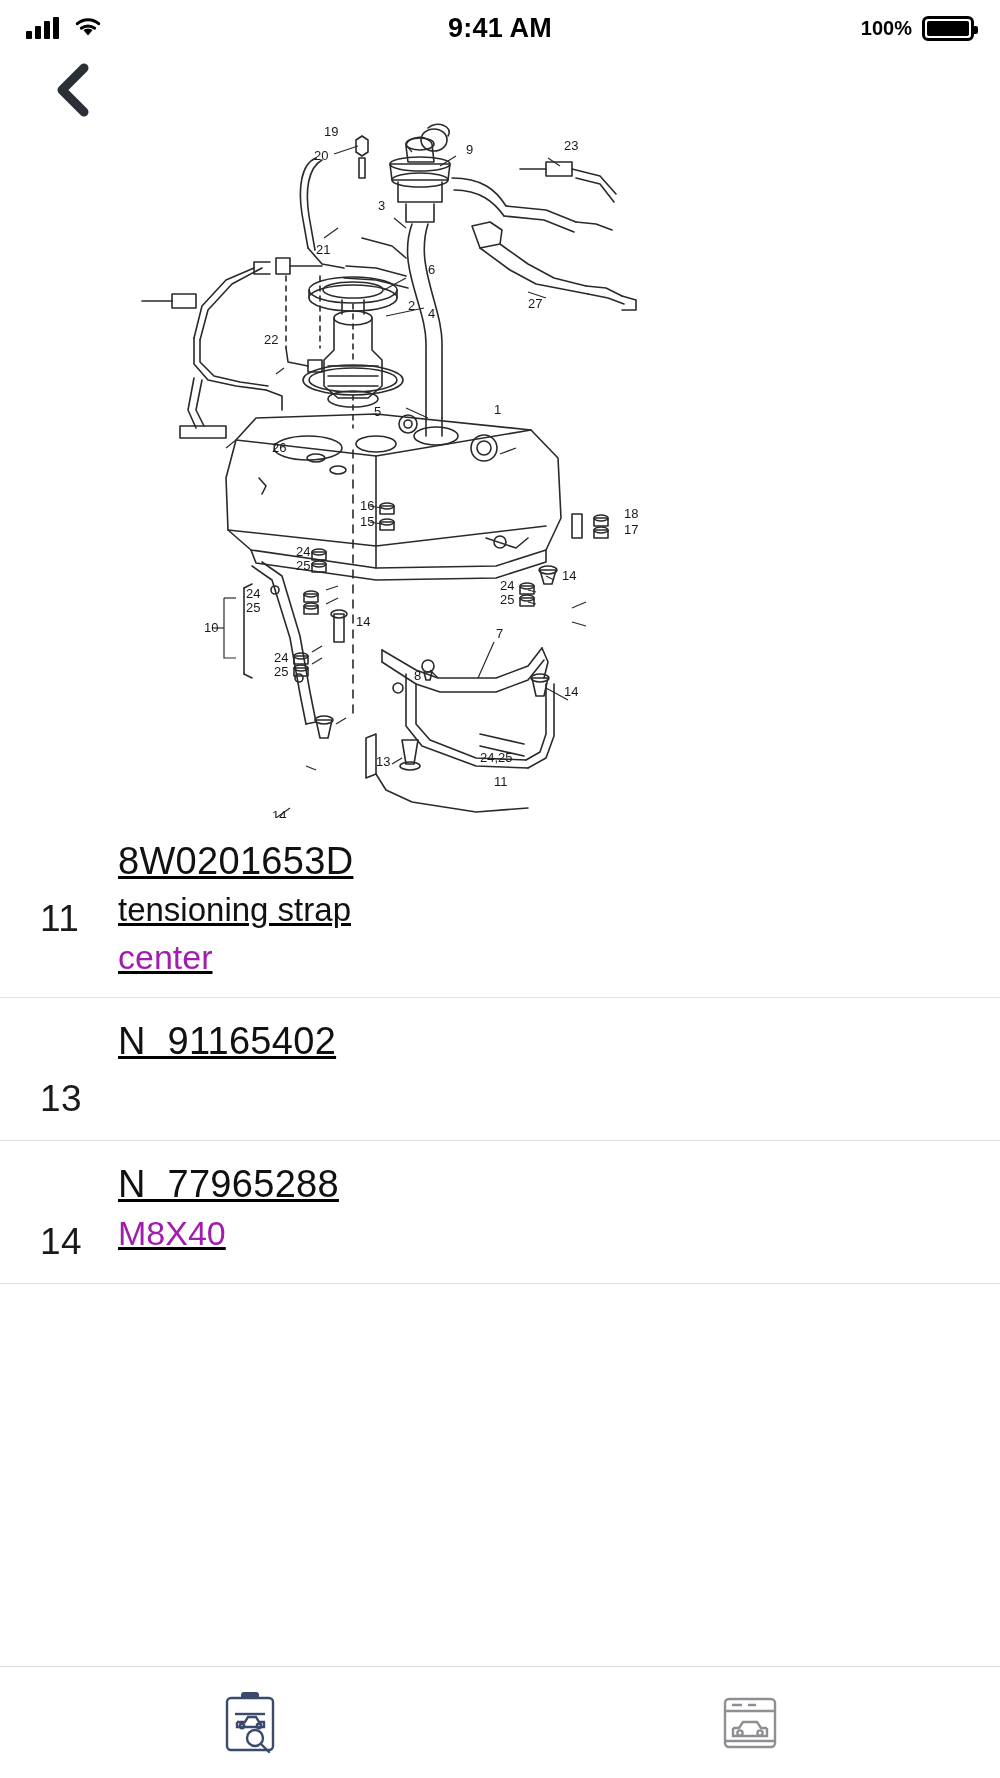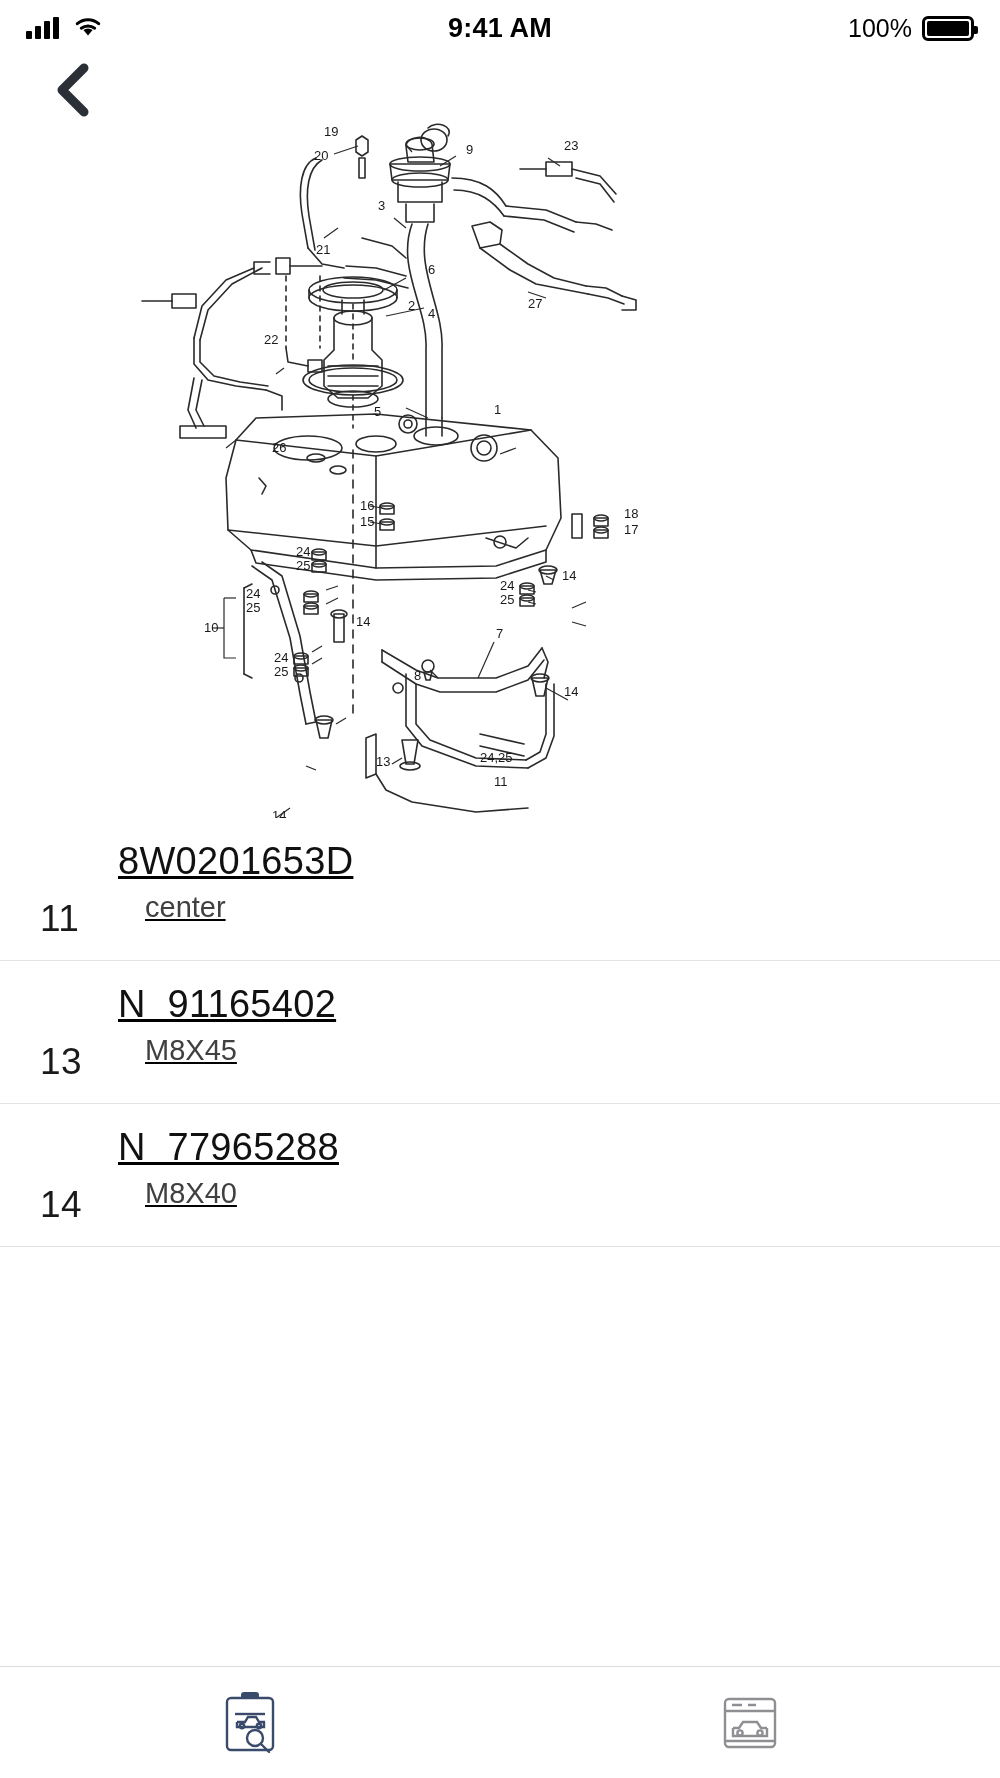--- a/index.html
+++ b/index.html
@@ -34,22 +34,22 @@
     text-align: center;
     font-size: 27px;
     font-weight: bold;
     letter-spacing: .2px;
   }
   .status-right {
     margin-left: auto;
     display: flex;
     align-items: center;
     gap: 10px;
-    font-size: 25px;
-    font-weight: normal;
+    font-size: 20px;
+    font-weight: bold;
   }
   .battery {
     width: 52px; height: 25px;
     border: 3px solid #000;
     border-radius: 6px;
     position: relative;
     padding: 2px;
   }
   .battery::after {
     content: "";
@@ -112,23 +112,22 @@
     margin-bottom: 8px;
     white-space: pre;
   }
   .part-name {
     font-size: 33px;
     color: #111;
     line-height: 1.18;
     margin-bottom: 8px;
   }
   .part-note {
-    font-size: 29px;
-    color: #404040;
-    margin-left: 27px;
+    font-size: 34px;
+    color: #a21caf;
   }
 
   
   .tab-bar {
     position: absolute;
     bottom: 0; left: 0;
     width: 1000px;
     height: 112px;
     border-top: 1px solid #dcdcdc;
     background: #fff;
@@ -421,29 +420,29 @@
     </g>
   </svg>
 </div>
 
 <div class="parts-list">
 
   <div class="part-row first">
     <div class="part-index">11</div>
     <div class="part-body">
       <div class="part-number">8W0201653D</div>
+      <div class="part-name">tensioning strap</div>
       <div class="part-note">center</div>
     </div>
   </div>
 
   <div class="part-row">
     <div class="part-index">13</div>
     <div class="part-body">
       <div class="part-number">N  91165402</div>
-      <div class="part-note">M8X45</div>
     </div>
   </div>
 
   <div class="part-row">
     <div class="part-index">14</div>
     <div class="part-body">
       <div class="part-number">N  77965288</div>
       <div class="part-note">M8X40</div>
     </div>
   </div>

